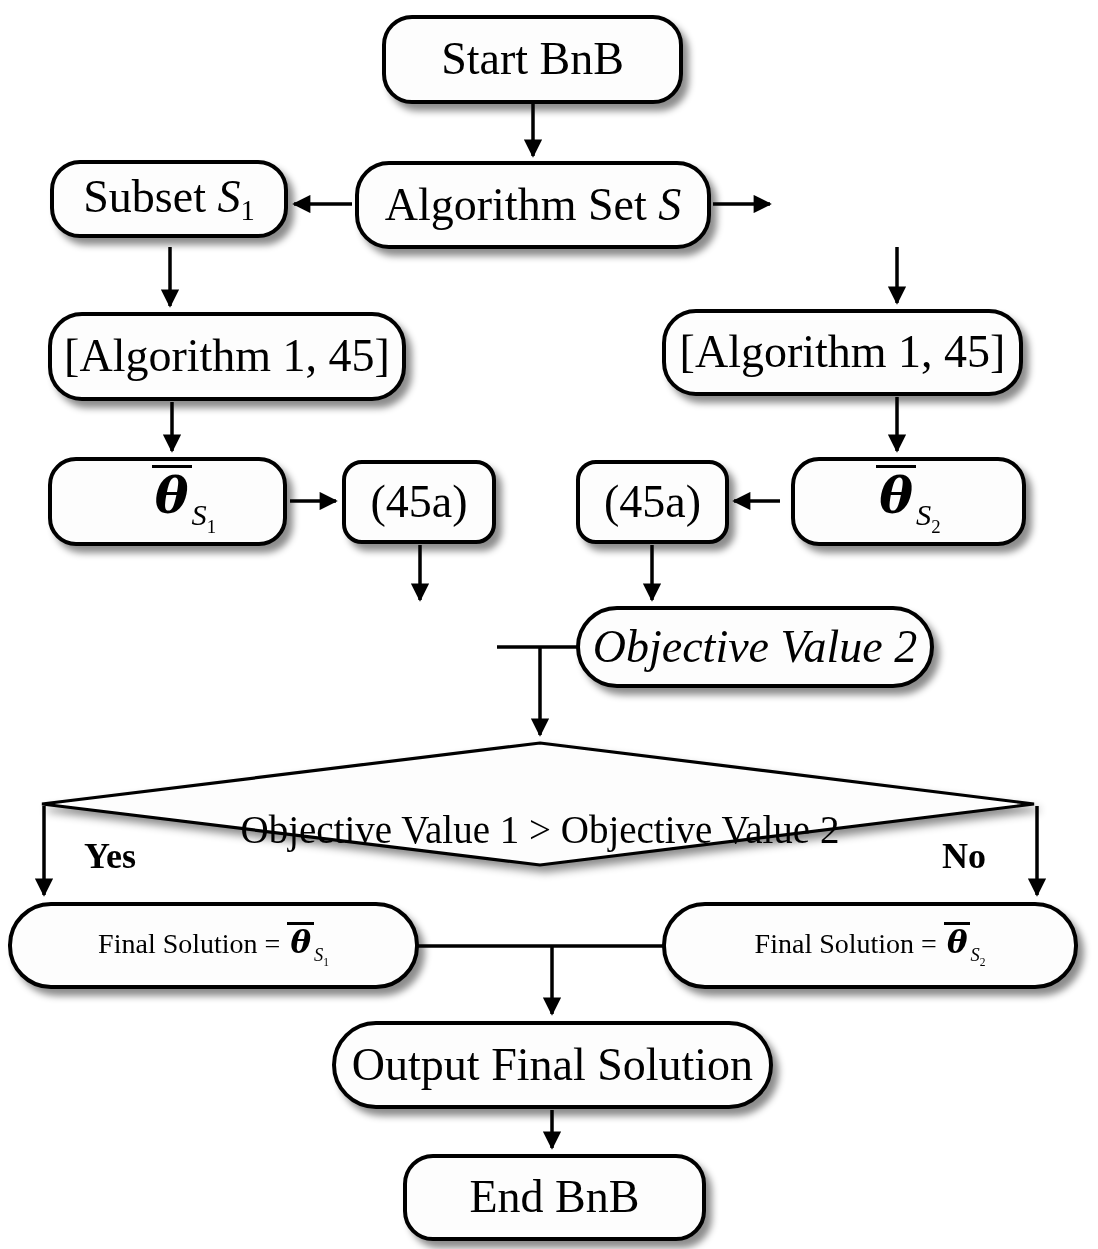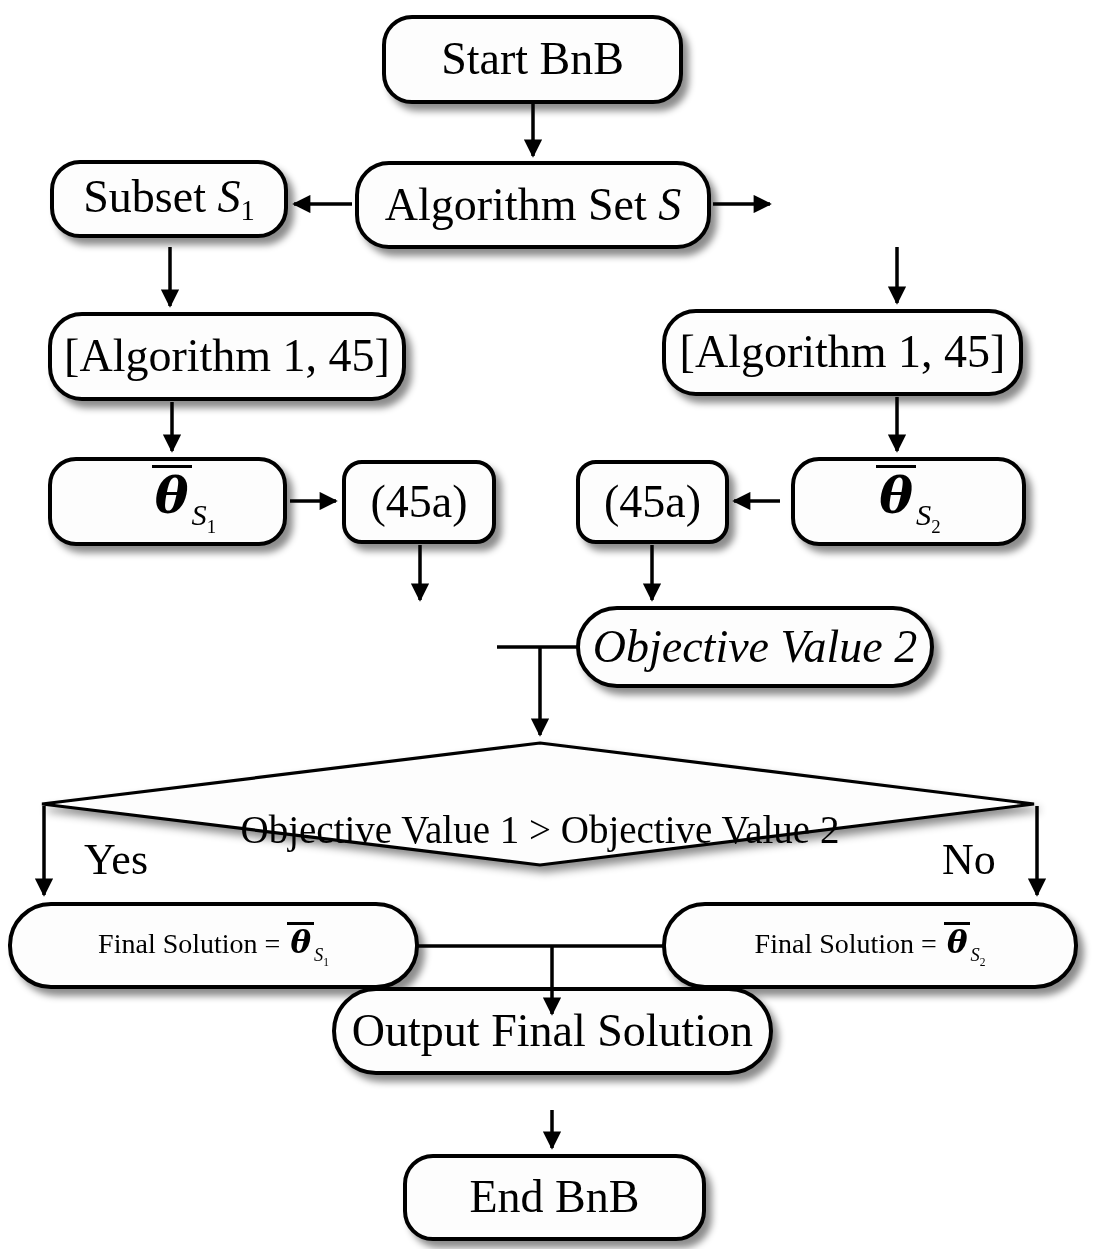--- a/index.html
+++ b/index.html
@@ -21,21 +21,21 @@
   .mathwrap { display:inline-block; }
   .theta-ovl {
     display:inline-block; border-top:3.5px solid #000; padding:2px 3px 0 3px;
     line-height:1.0; font-style:italic; font-weight:bold; font-size:1.1em;
     font-family:"DejaVu Serif",serif;
   }
   .theta-sub   { font-style:italic; font-size:0.66em; vertical-align:-0.4em; }
   .theta-subsub{ font-style:normal; font-size:0.62em; vertical-align:-0.45em; }
   .fs-small { font-size:28px; }
   .label {
-    position:absolute; z-index:4; font-size:44px; line-height:1; white-space:nowrap;
+    position:absolute; z-index:4; font-size:36px; line-height:1; white-space:nowrap;font-weight:bold;
   }
   #diamond-label {
     position:absolute; z-index:4; left:140px; top:777px; width:800px;
     text-align:center; font-size:39px; line-height:1.1;margin-top:32px;
   }
   svg.wires {
     position:absolute; left:0; top:0; z-index:3; pointer-events:none;
   }
 </style>
 </head>
@@ -125,21 +125,21 @@
   <div class="label" style="left:942px; top:838px;">No</div>
 
   <div class="node fs-small" style="left:8px; top:902px; width:411px; height:87px; border-radius:43px;">
     <span><span>Final Solution = </span><span class="mathwrap"><span class="theta-ovl">θ</span><span class="theta-sub"><span>S</span><span class="theta-subsub">1</span></span></span></span>
   </div>
 
   <div class="node fs-small" style="left:662px; top:902px; width:416px; height:87px; border-radius:43px;">
     <span><span>Final Solution = </span><span class="mathwrap"><span class="theta-ovl">θ</span><span class="theta-sub"><span>S</span><span class="theta-subsub">2</span></span></span></span>
   </div>
 
-  <div class="node" style="left:332px; top:987px; width:441px; height:88px; border-radius:44px;">
+  <div class="node" style="left:332px; top:1021px; width:441px; height:88px; border-radius:44px;">
     <span>Output Final Solution</span>
   </div>
 
   <div class="node" style="left:403px; top:1154px; width:303px; height:87px; border-radius:30px;">
     <span>End BnB</span>
   </div>
 
 </div>
 
 </body></html>

